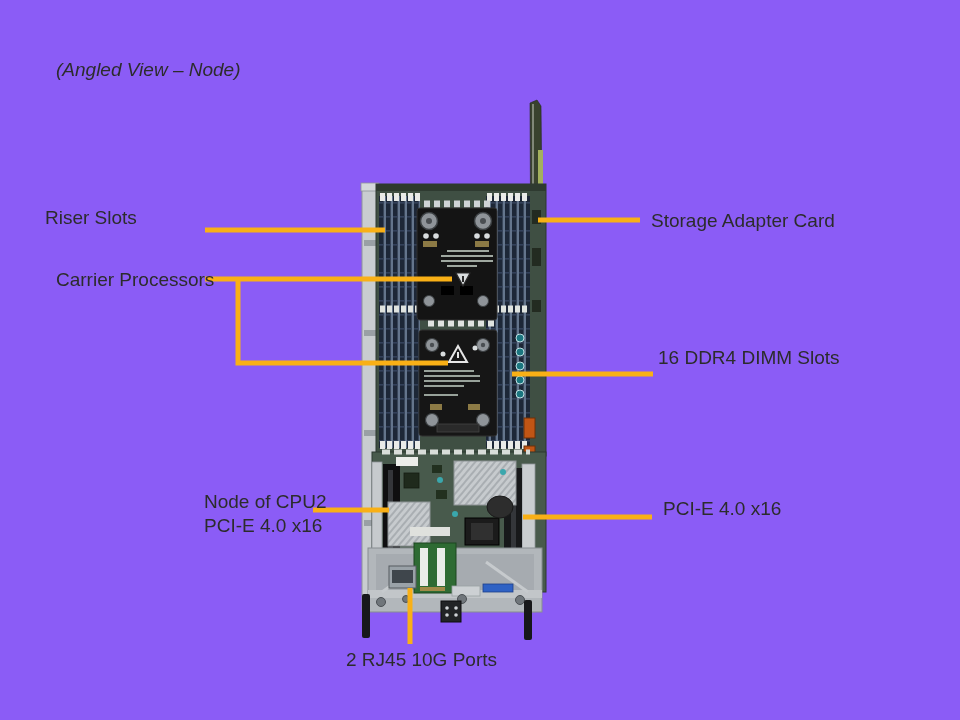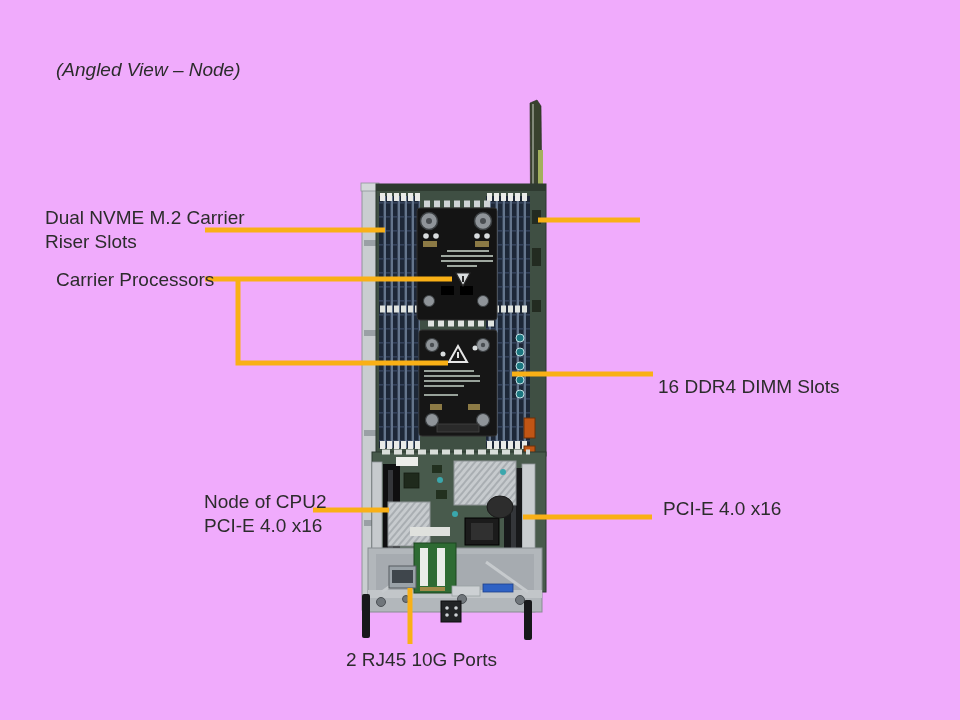--- a/index.html
+++ b/index.html
@@ -1,16 +1,16 @@
 <!DOCTYPE html>
 <html><head>
 <meta charset="utf-8">
 <style>
   html,body{margin:0;padding:0;background:#ffffff;}
-  .stage{position:relative;width:960px;height:720px;background:#f0abfc;overflow:hidden;
+  .stage{position:relative;width:960px;height:720px;background:#8b5cf6;overflow:hidden;
          font-family:"Liberation Sans",sans-serif;}
   .label{position:absolute;font-size:19px;line-height:24px;color:#2c2c2c;white-space:nowrap;}
   .label span{display:block;}
   .title{font-style:italic;}
   svg{position:absolute;left:0;top:0;}
 </style>
 </head>
 <body>
 
 <div class="stage">
@@ -189,30 +189,30 @@
       <path d="M512 374 H653" stroke="#F9B016"></path>
       <path d="M313 510 H389" stroke="#F9B016"></path>
       <path d="M523 517 H652" stroke="#F9B016"></path>
       <path d="M410 588 V644" stroke="#F9B016"></path>
     </g>
   </svg>
 
   <div class="label title" style="left:56px;top:58px">(Angled View – Node)</div>
 
   <div class="label" style="left:45px;top:206px">
-    <span>Dual NVME M.2 Carrier</span>
     <span>Riser Slots</span>
   </div>
 
   <div class="label" style="left:56px;top:268px">
     <span>Carrier Processors</span>
   </div>
 
-
-  <div class="label" style="left:658px;top:375px">16 DDR4 DIMM Slots</div>
+  <div class="label" style="left:651px;top:209px">Storage Adapter Card</div>
+
+  <div class="label" style="left:658px;top:346px">16 DDR4 DIMM Slots</div>
 
   <div class="label" style="left:204px;top:490px">
     <span>Node of CPU2</span>
     <span>PCI-E 4.0 x16</span>
   </div>
 
   <div class="label" style="left:663px;top:497px">
     <span>PCI-E 4.0 x16</span>
   </div>
 

